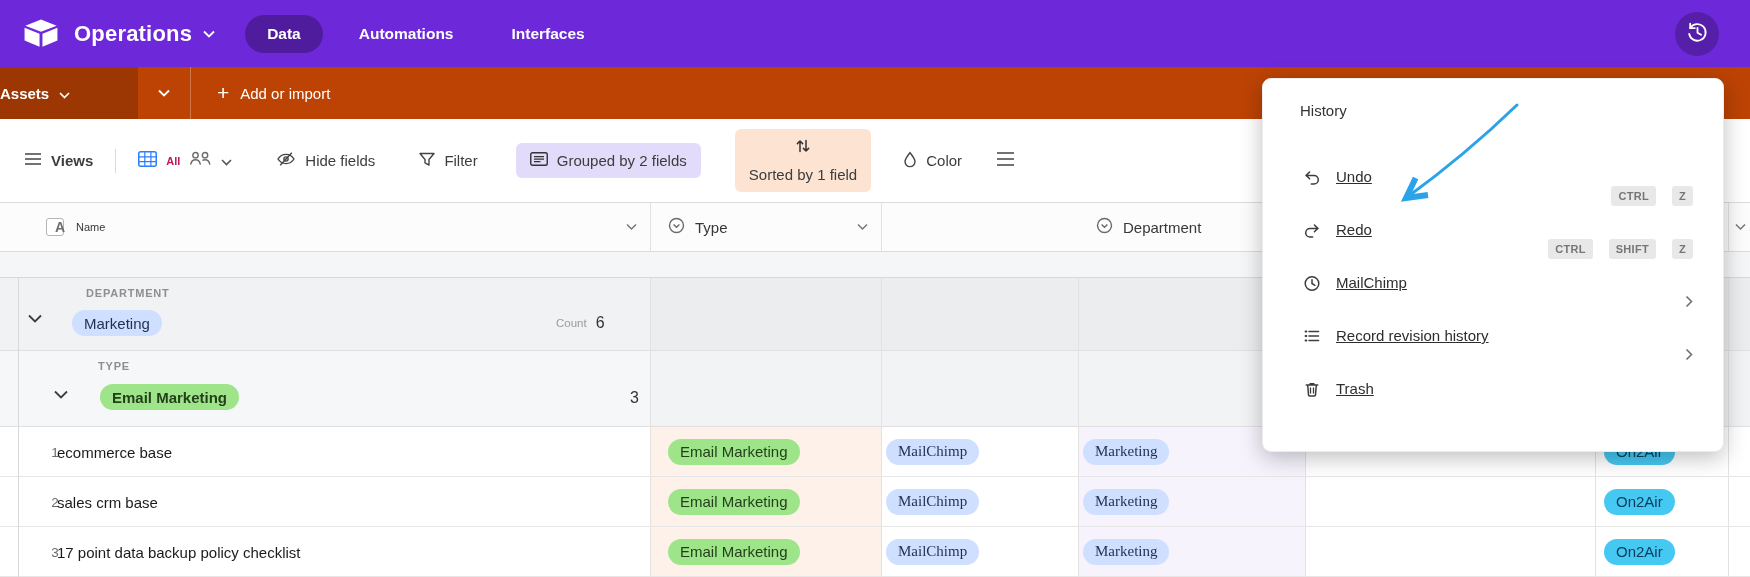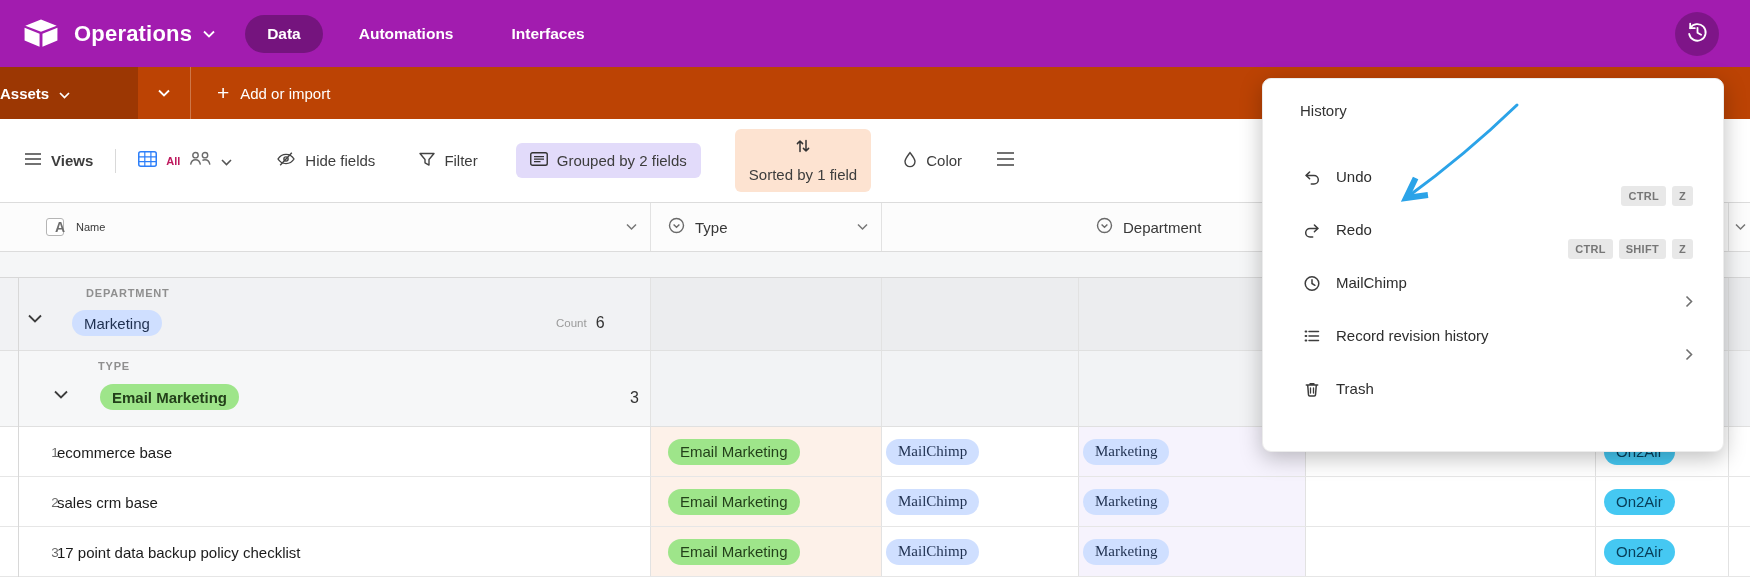--- a/index.html
+++ b/index.html
@@ -1,20 +1,20 @@
 <!DOCTYPE html>
 <html><head>
 <meta charset="utf-8">
 <style>
   html,body{margin:0;padding:0;background:#fff;}
   .screen{position:relative;width:1750px;height:577px;overflow:hidden;background:#fff;
           font-family:"Liberation Sans",sans-serif;-webkit-font-smoothing:antialiased;}
 
   
-  .topbar{position:absolute;left:0;top:0;width:100%;height:67px;background:#a21caf;
+  .topbar{position:absolute;left:0;top:0;width:100%;height:67px;background:#6d28d9;
           display:flex;align-items:center;padding-left:22px;box-sizing:border-box;}
   .logo{flex:0 0 auto;display:flex;align-items:center;}
   .app-title{color:#fff;font-size:22px;font-weight:700;margin-left:14px;letter-spacing:.2px;}
   .title-chevron{margin-left:11px;display:flex;}
   .topnav{display:flex;align-items:center;margin-left:30px;gap:14px;}
   .nav-item{color:#fff;font-size:15.5px;font-weight:600;padding:10px 22px;border-radius:21px;cursor:pointer;}
   .nav-item.active{background:rgba(0,0,0,0.28);}
   .history-btn{position:absolute;right:31px;top:12px;width:44px;height:44px;border-radius:50%;
                background:rgba(0,0,0,0.22);display:flex;align-items:center;justify-content:center;cursor:pointer;}
 
@@ -89,22 +89,22 @@
   .pill-cyan{background:#45c8f2;color:#083d58;}
   .pad17{padding-left:17px;} .pad13{padding-left:4px;font-family:Liberation Serif, serif;} .pad8{padding-left:8px;}
   .group-vline{position:absolute;left:18px;top:277px;width:1px;height:300px;background:#d8d8d8;z-index:2;}
 
   
   .popup{position:absolute;left:1262px;top:78px;width:462px;height:374px;background:#fff;border-radius:9px;
          border:1px solid #ececec;box-shadow:0 6px 22px rgba(0,0,0,0.25);z-index:20;box-sizing:border-box;}
   .menu-title{margin:23px 0 0 37px;font-size:15px;color:#333;}
   .menu-items{margin-top:31px;}
   .menu-item{height:53px;display:flex;align-items:center;padding:0 30px 0 40px;gap:15px;cursor:pointer;}
-  .menu-label{font-size:15px;color:#2d2d2d;}
-  .menu-right{margin-left:auto;display:flex;align-items:center;gap:6px;margin-top:38px;}
+  .menu-label{font-size:15px;color:#2d2d2d;text-decoration:underline;}
+  .menu-right{margin-left:auto;display:flex;align-items:center;gap:16px;margin-top:38px;}
   .kbd{background:#e8e8e8;color:#767676;font-size:11px;font-weight:700;padding:4px 7px;border-radius:3px;
        letter-spacing:.3px;}
   .micon{width:18px;display:flex;justify-content:center;}
 
   
   .annotation{position:absolute;left:0;top:0;z-index:40;pointer-events:none;}
 </style>
 </head>
 <body>
 

